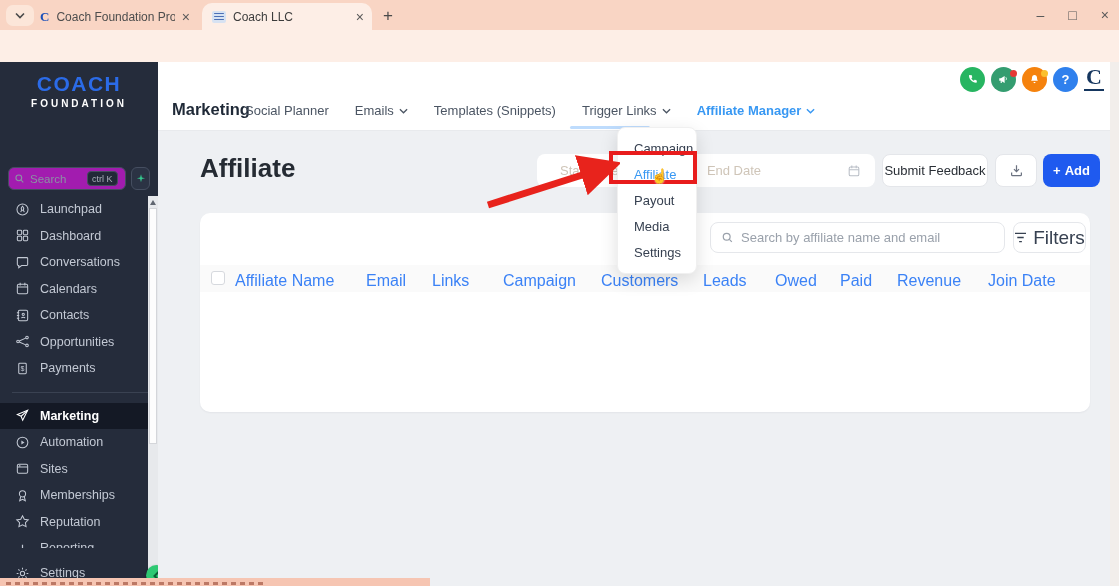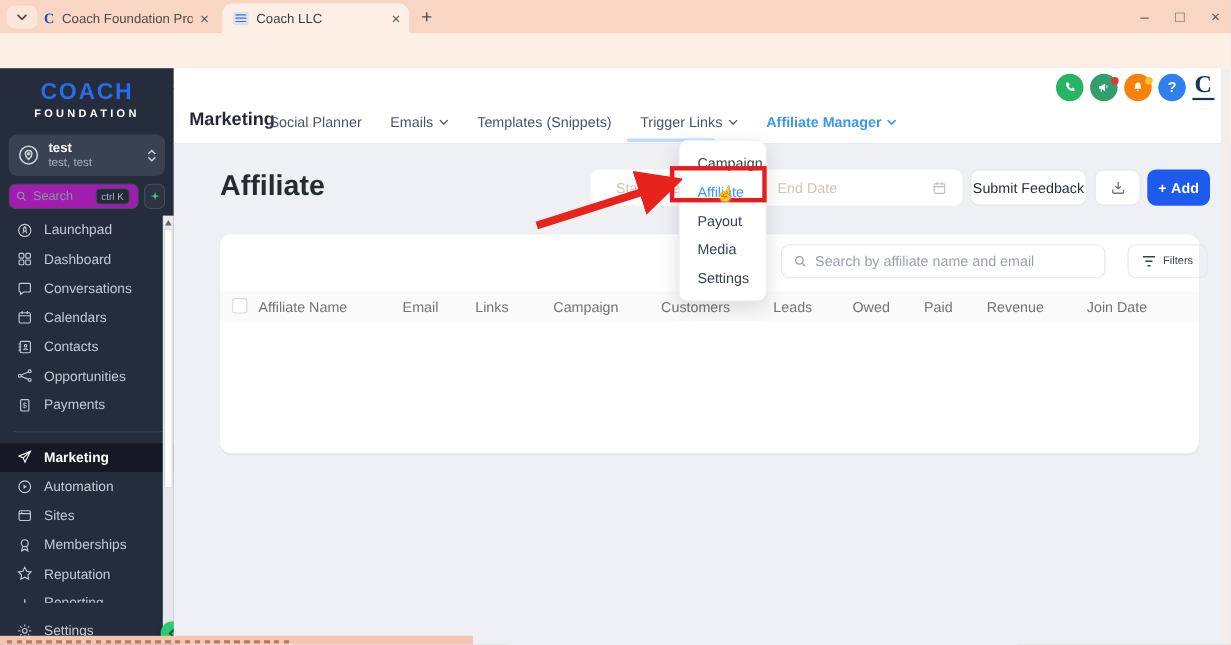--- a/index.html
+++ b/index.html
@@ -100,23 +100,23 @@
     border-radius:8px; color:#fff; font-size:13px; font-weight:600; display:flex; align-items:center;
     justify-content:center; gap:4px; }
   .card{ position:absolute; left:42px; top:82px; width:890px; height:199px; background:#fff;
     border-radius:10px; box-shadow:0 1px 2px rgba(16,24,40,.05); }
   .cardsearch{ position:absolute; left:510px; top:9px; width:295px; height:31px; border:1px solid #e5e7eb;
     border-radius:8px; display:flex; align-items:center; padding:0 10px; gap:7px; color:#9aa1ab; }
   .cardsearch input{ border:none; outline:none; font-size:13px; width:230px; font-family:inherit; color:#374151;}
   .cardsearch input::placeholder{ color:#9aa1ab; }
   .filtersbtn{ position:absolute; left:813px; top:9px; width:73px; height:31px; border:1px solid #e5e7eb;
     border-radius:8px; display:flex; align-items:center; justify-content:center; gap:6px;
-    font-size:10px; color:#374151; font-weight:500;margin-left:12px; }
+    font-size:19px; color:#374151; font-weight:500; }
   .thead{ position:absolute; left:0; top:52px; width:890px; height:27px; background:#fafafa; }
-  .th{ position:absolute; top:7px; font-size:13px; color:#737373; white-space:nowrap; }
+  .th{ position:absolute; top:7px; font-size:16px; color:#3b82f6; white-space:nowrap; }
   .cb{ position:absolute; left:11px; top:6px; width:14px; height:14px; border:1px solid #d6d9de;
     border-radius:3px; background:#fff; }
   .nodata{ position:absolute; left:0; top:100px; width:890px; text-align:center; color:#c6c9ce; }
   .nodata .lbl{ font-size:13px; margin-top:8px; color:#c9ccd1; }
 
   
   .dropdown{ position:absolute; left:617px; top:127px; width:80px; background:#fff; border-radius:8px;
     border:1px solid #f0f0f0; box-shadow:0 6px 18px rgba(0,0,0,.13); padding:7px 0; z-index:30; }
   .ditem{ height:26.2px; display:flex; align-items:center; padding-left:16px; font-size:13px;
     color:#374151; font-weight:500; }
@@ -206,41 +206,20 @@
         </svg>
     </span>
     <div class="avatar">V</div>
     <span class="abs" style="left:1098px;top:37px;color:#504b48;font-size:14px">⋮</span>
   </div>
 
   <aside class="sidebar">
     <div class="logo1">COACH</div>
     <div class="logo2">FOUNDATION</div>
 
-    <div class="acct">
-      <svg width="20" height="20" viewBox="0 0 16 16">
-          <g stroke="#cfd4dc" stroke-width="1.1" fill="none">
-            <circle cx="8" cy="8" r="6.4"></circle>
-            <path d="M8 4.6a2.4 2.4 0 0 1 2.4 2.4C10.4 9 8 11.2 8 11.2S5.6 9 5.6 7A2.4 2.4 0 0 1 8 4.6z"></path>
-            <circle cx="8" cy="7" r=".7"></circle>
-          </g>
-        </svg>
-      <div>
-        <div class="acct-name">test</div>
-        <div class="acct-sub">test, test</div>
-      </div>
-      <div class="acct-chevs">
-        <svg width="8" height="5" viewBox="0 0 10 6">
-            <path d="M1 5l4-4 4 4" stroke="#cfd4dc" stroke-width="1.6" fill="none"></path>
-          </svg>
-        <svg width="8" height="5" viewBox="0 0 10 6">
-            <path d="M1 1l4 4 4-4" stroke="#cfd4dc" stroke-width="1.6" fill="none"></path>
-          </svg>
-      </div>
-    </div>
 
     <div class="sbsearch">
       <svg width="11" height="11" viewBox="0 0 16 16">
           <g stroke="#8a93a3" stroke-width="1.6" fill="none">
             <circle cx="7" cy="7" r="4.2"></circle>
             <path d="M10.3 10.3l3.2 3.2"></path>
           </g>
         </svg>
       <input placeholder="Search" style="">
       <span class="kbd">ctrl K</span>

